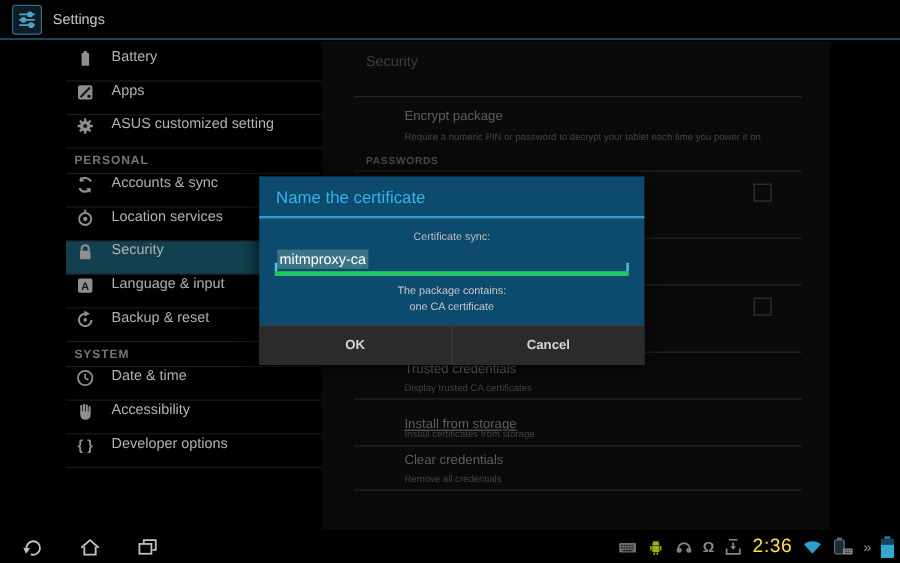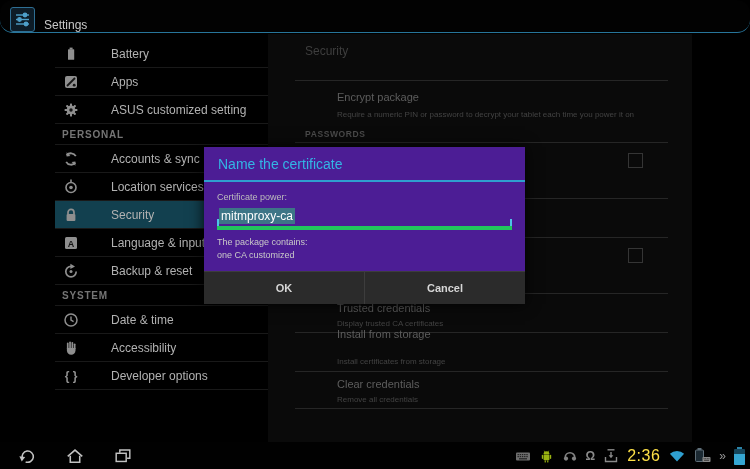--- a/index.html
+++ b/index.html
@@ -2,49 +2,49 @@
 <html><head>
 <meta charset="utf-8">
 <style>
   * { margin:0; padding:0; box-sizing:border-box; }
   html,body { background:#000; }
   body { font-family:"Liberation Sans", sans-serif; }
   #screen { position:relative; width:750px; height:469px; background:#000; overflow:hidden; }
 
   
   .actionbar { position:absolute; left:0; top:0; width:750px; height:33px; background:#020202;
-               border-bottom:1px solid #27759a; display:flex; align-items:flex-end;border-radius:13px; }
+               border-bottom:1px solid #27759a; display:flex; align-items:center; }
   .app-icon { width:25px; height:25px; margin-left:10px; background:#0d1c27; border:1px solid #2e6f94;
               border-radius:3px; display:flex; align-items:center; justify-content:center; }
   .actionbar-title { color:#c9c9c9; font-size:12px; margin-left:9px; }
 
   
   .sidebar { position:absolute; left:0; top:34px; width:268px; height:408px; background:#000; }
   .sidebar-list { margin-left:55px; padding-top:6px; }
-  .srow { display:flex; align-items:center; height:28px; border-bottom:1px solid #191919;
-          padding-left:7px; gap:31px; cursor:default; }
+  .srow { display:flex; height:28px; border-bottom:1px solid #191919;
+          padding-left:7px; gap:13px; cursor:default; }
   .srow.selected { background:#12404f; }
   .srow .icn { width:18px; height:18px; display:flex; align-items:center; justify-content:center; flex:0 0 18px; }
   .srow .lbl { color:#b2b2b2; font-size:12px; white-space:nowrap; }
   .shead { display:flex; align-items:flex-end; height:21px; border-bottom:1px solid #191919;
            padding:0 0 4px 7px; color:#757575; font-size:10px; font-weight:bold; letter-spacing:0.8px; }
   .glyph { color:#8f8f8f; font-size:12px; font-weight:bold; }
 
   
   .panel { position:absolute; left:268px; top:34px; width:424px; height:408px; background:#0a0a0a; }
   .p-title { position:absolute; left:37px; top:10px; font-size:12px; color:#3e3e3e; }
   .p-div { position:absolute; left:27px; right:24px; height:1px; background:#262626; }
   .p-itm-t { position:absolute; left:69px; font-size:11px; color:#5d5d5d; white-space:nowrap; }
   .p-itm-s { position:absolute; left:69px; font-size:8px; color:#434343; white-space:nowrap; }
   .p-head { position:absolute; left:37px; font-size:8.5px; font-weight:bold; color:#4a4a4a; letter-spacing:0.6px;text-align:right; }
   .chk { position:absolute; left:360px; width:15px; height:15px; border:1px solid #353535; background:transparent; }
 
   
-  .dialog { position:absolute; left:204px; top:147px; width:321px; background:#4c1d95;
-            box-shadow:0 0 14px rgba(0,0,0,0.85); z-index:10; }
+  .dialog { position:absolute; left:216px; top:147px; width:321px; background:#0c4a6e;
+            box-shadow:0 0 14px rgba(0,0,0,0.85); z-index:10;text-align:center; }
   .dlg-title { height:33px; display:flex; align-items:center; padding-left:14px;
                color:#33b5e5; font-size:14px; }
   .dlg-title-rule { height:2px; background:#2f9ecf; margin:0; }
   .dlg-body { padding:10px 13px 0 13px; }
   .dlg-label { color:#bdbdbd; font-size:9px; }
   .dlg-input { position:relative; margin-top:7px; height:21px; border-bottom:4px solid #22c55e;
                display:flex; align-items:flex-end; padding:0 0 2px 2px; }
   .dlg-input::before, .dlg-input::after { content:""; position:absolute; bottom:0; width:2px; height:7px; background:#4fc3e8; }
   .dlg-input::before { left:0; } .dlg-input::after { right:0; }
   .dlg-input .seltext { background:#3d7587; color:#ffffff; font-size:12px; padding:1px 2px; }
@@ -229,43 +229,43 @@
     <div class="chk" style="top:214px;"></div>
     <div class="p-div" style="top:259px;"></div>
 
     <div>
       <div class="p-itm-t" style="top:268px;">Trusted credentials</div>
       <div class="p-itm-s" style="top:285px;">Display trusted CA certificates</div>
     </div>
     <div class="p-div" style="top:298px;"></div>
 
     <div>
-      <div class="p-itm-t" style="top:294px;">Install from storage</div>
+      <div class="p-itm-t" style="top:314px;text-decoration:underline;">Install from storage</div>
       <div class="p-itm-s" style="top:323px;">Install certificates from storage</div>
     </div>
     <div class="p-div" style="top:337px;"></div>
 
     <div>
       <div class="p-itm-t" style="top:344px;">Clear credentials</div>
       <div class="p-itm-s" style="top:361px;">Remove all credentials</div>
     </div>
     <div class="p-div" style="top:374px;"></div>
   </div>
 
   <div class="dialog">
     <div class="dlg-title">Name the certificate</div>
     <div class="dlg-title-rule"></div>
     <div class="dlg-body">
-      <div class="dlg-label">Certificate power:</div>
+      <div class="dlg-label">Certificate sync:</div>
       <div class="dlg-input">
         <span class="seltext">mitmproxy-ca</span>
       </div>
       <div class="dlg-pkg">
         <div>The package contains:</div>
-        <div>one CA customized</div>
+        <div>one CA certificate</div>
       </div>
     </div>
     <div class="dlg-buttons">
       <div class="dlg-btn">OK</div>
       <div class="dlg-btn">Cancel</div>
     </div>
   </div>
 
   <div class="navbar">
     <div class="nav-left">

